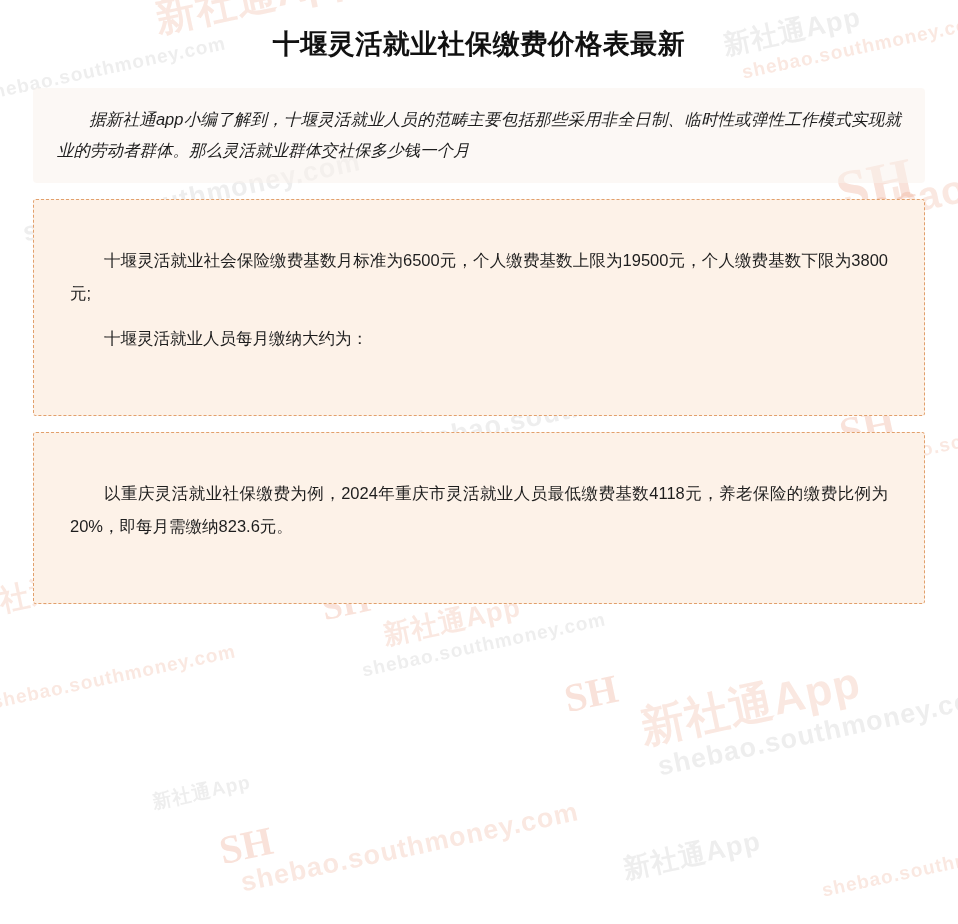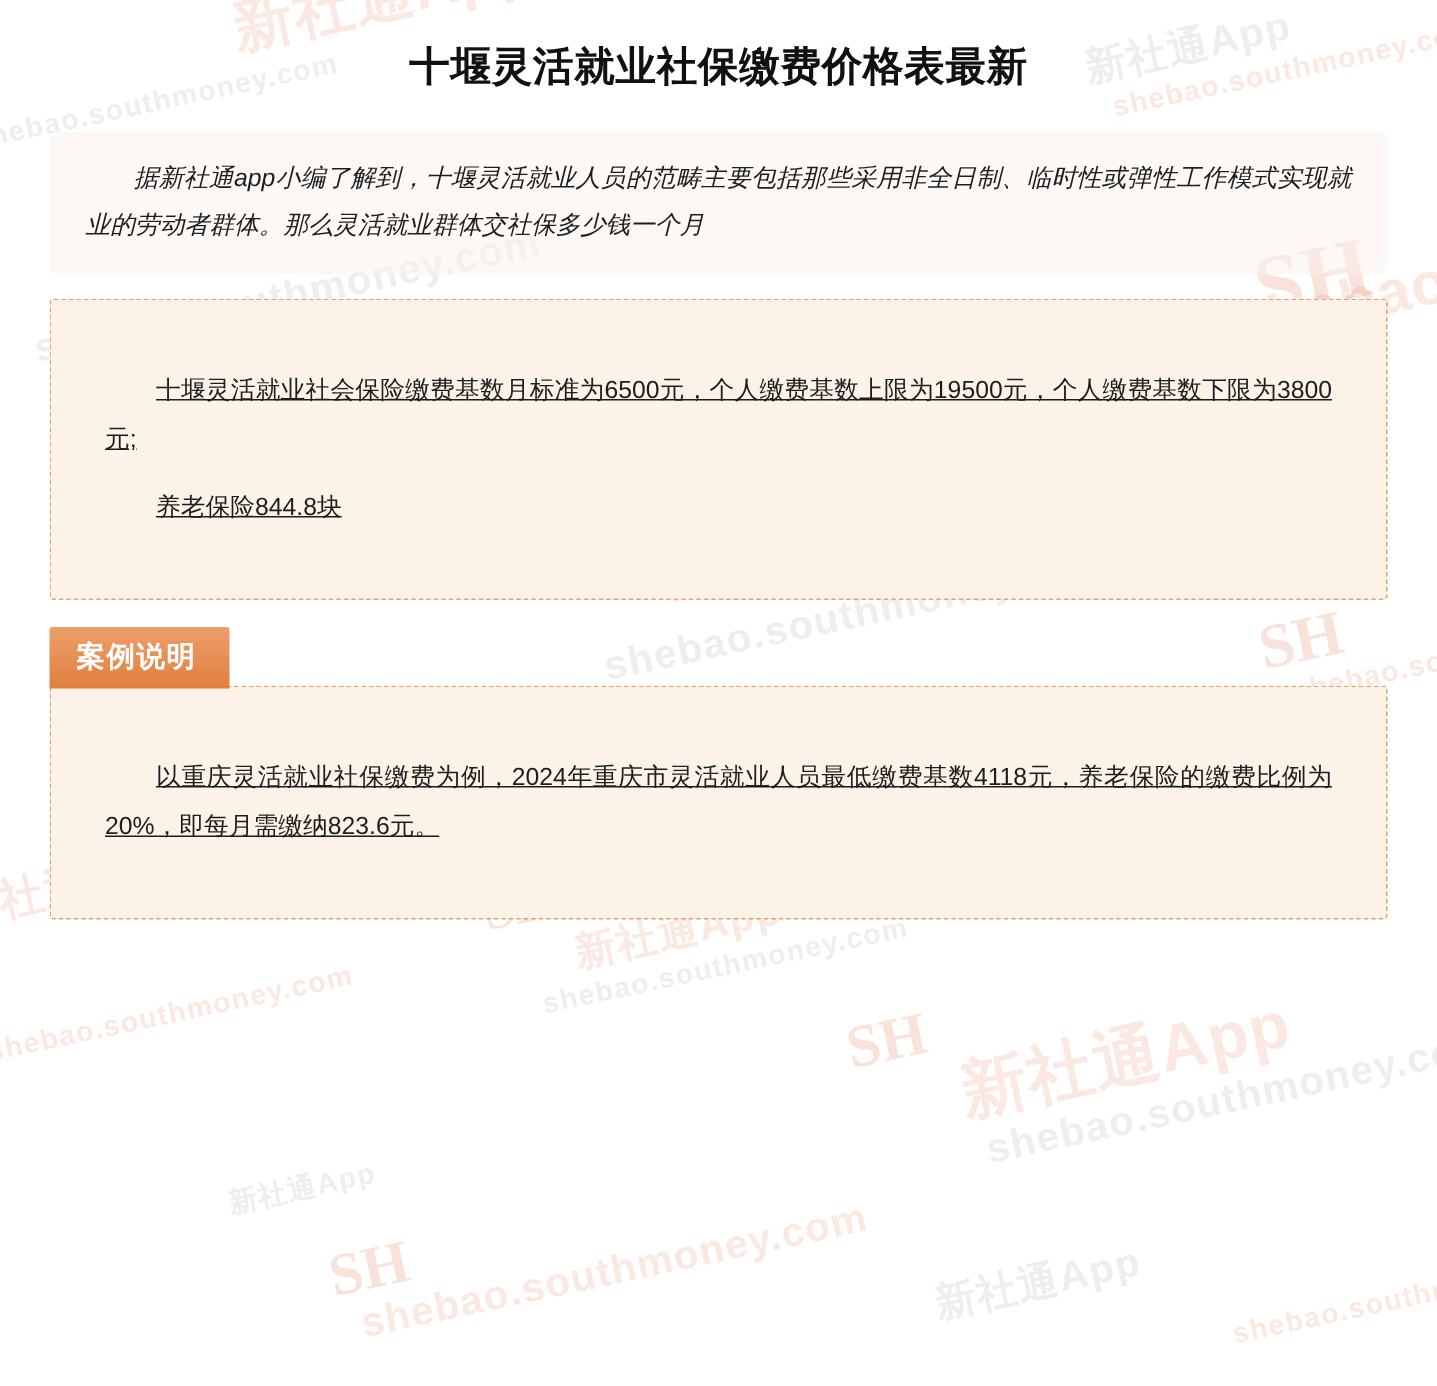--- a/index.html
+++ b/index.html
@@ -106,22 +106,21 @@
     margin-top: -2px;
     padding: 30px 36px 34px 36px;
     font-size: 16.5px;
     line-height: 2.0;
     color: #1d1d1d;
     text-align: justify;
     border-radius: 3px;
   }
   .section-body.tall {
     padding-top: 44px;
-    padding-bottom: 44px;
-    text-decoration: underline;
+    padding-bottom: 60px;
   }
   .para {
     margin: 0 0 12px 0;
     text-indent: 34px;
   }
   .para:last-child {
     margin-bottom: 0;
   }
 </style>
 </head>
@@ -171,24 +170,23 @@
 
   <div class="page-title">十堰灵活就业社保缴费价格表最新</div>
 
   <div class="intro-box">
     <span class="indent"></span><span>据新社通app小编了解到，十堰灵活就业人员的范畴主要包括那些采用非全日制、临时性或弹性工作模式实现就业的劳动者群体。那么灵活就业群体交社保多少钱一个月</span>
   </div>
 
   <div class="section">
     <div class="section-body tall">
       <p class="para">十堰灵活就业社会保险缴费基数月标准为6500元，个人缴费基数上限为19500元，个人缴费基数下限为3800元;</p>
-      <p class="para">养老保险844.8块</p>
+      <p class="para">十堰灵活就业人员每月缴纳大约为：</p>
     </div>
   </div>
 
   <div class="section">
-    <div class="section-header">案例说明</div>
     <div class="section-body tall">
       <p class="para">以重庆灵活就业社保缴费为例，2024年重庆市灵活就业人员最低缴费基数4118元，养老保险的缴费比例为20%，即每月需缴纳823.6元。</p>
     </div>
   </div>
 
 </div>
 
 </body></html>

